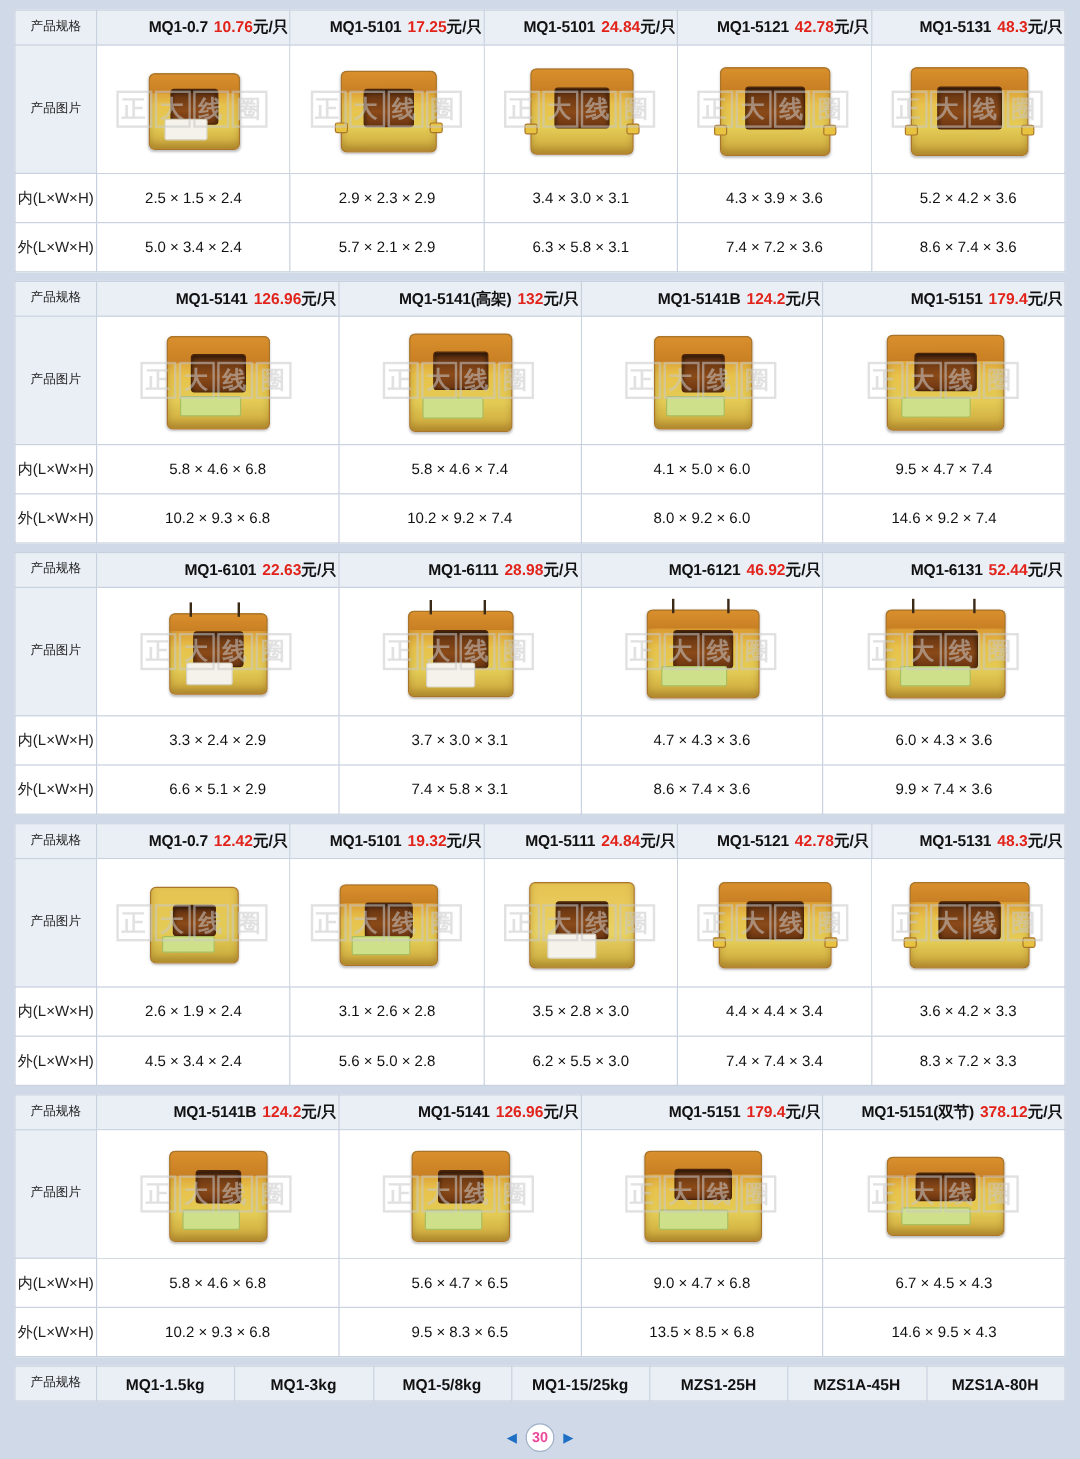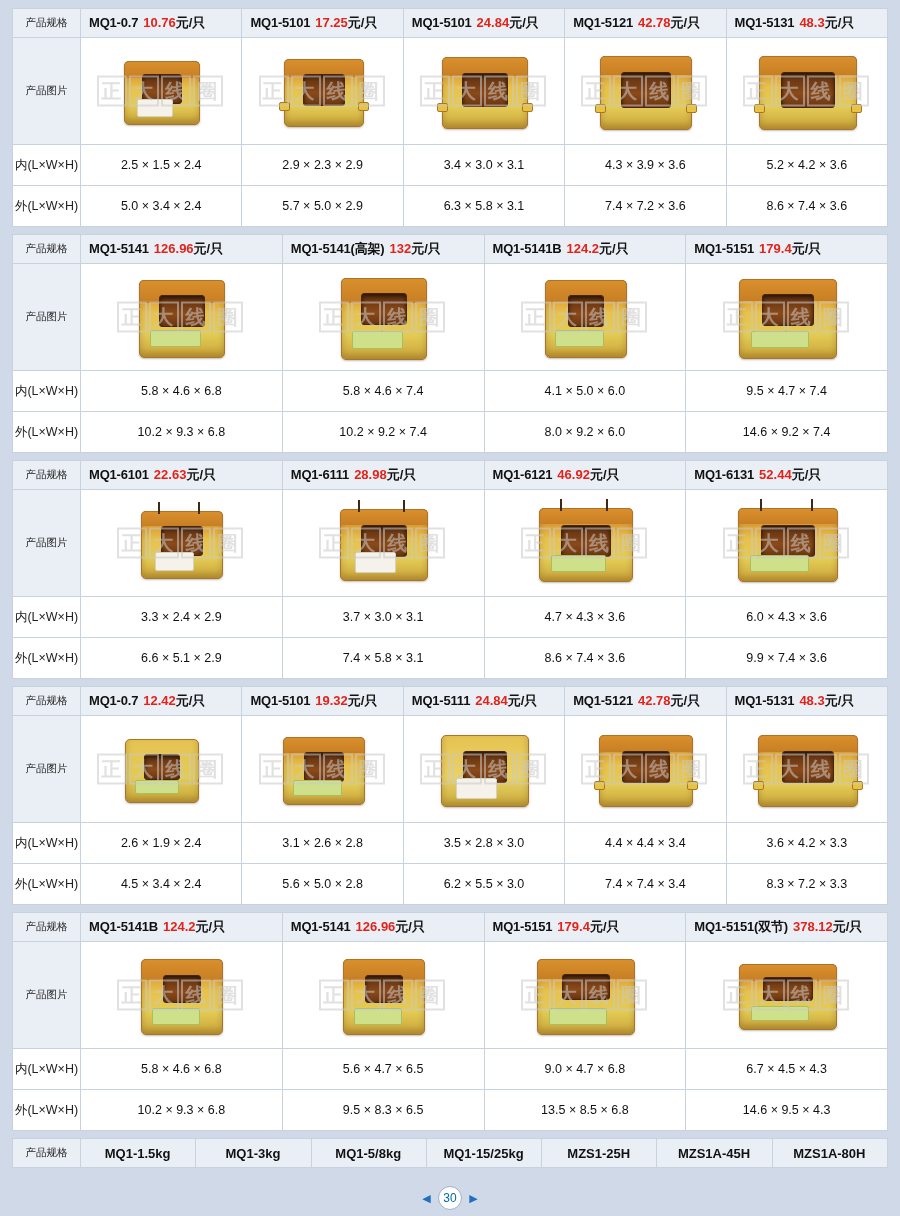--- a/index.html
+++ b/index.html
@@ -50,21 +50,21 @@
     color:#222;
     text-align:center;
     padding:3px 1px;
     line-height:1.25;
   }
   .specrow td{
     height:22px;
     background:#eaeff6;
   }
   .spec{
-    text-align:left;
+    text-align:right;
     padding-left:8px;
     font-size:13px;
     font-weight:bold;
     white-space:nowrap;
     background:#eaeff6;
   }
   .spec .model{color:#111;letter-spacing:-.2px;}
   .spec .price{color:#e2231a;margin-left:5px;}
   .spec .unit{color:#111;font-weight:bold;}
   .imgrow td.cell{
@@ -145,21 +145,21 @@
   
   .footer{
     position:absolute;left:0;right:0;bottom:6px;
     text-align:center;
   }
   .pagenum{
     display:inline-block;
     width:22px;height:22px;line-height:22px;
     border-radius:50%;
     background:#ffffff;border:1px solid #9fb0c8;
-    color:#0369a1;font-size:12px;font-weight:normal;
+    color:#ec4899;font-size:12px;font-weight:bold;
     vertical-align:middle;
   }
   .arrow{
     display:inline-block;color:#1f6fc4;font-size:11px;vertical-align:middle;
     margin:0 4px;
   }
 </style>
 </head>
 <body>
 
@@ -245,21 +245,21 @@
       <td class="lbl lbl2">内(L×W×H)</td>
       <td>2.5 × 1.5 × 2.4</td>
       <td>2.9 × 2.3 × 2.9</td>
       <td>3.4 × 3.0 × 3.1</td>
       <td>4.3 × 3.9 × 3.6</td>
       <td>5.2 × 4.2 × 3.6</td>
     </tr>
     <tr class="dimrow">
       <td class="lbl lbl2">外(L×W×H)</td>
       <td>5.0 × 3.4 × 2.4</td>
-      <td>5.7 × 5.0 × 2.9</td>
+      <td>5.7 × 2.1 × 2.9</td>
       <td>6.3 × 5.8 × 3.1</td>
       <td>7.4 × 7.2 × 3.6</td>
       <td>8.6 × 7.4 × 3.6</td>
     </tr>
   </tbody>
     </table>
 
   <table class="block">
     <colgroup>
         <col style="width:68px">

